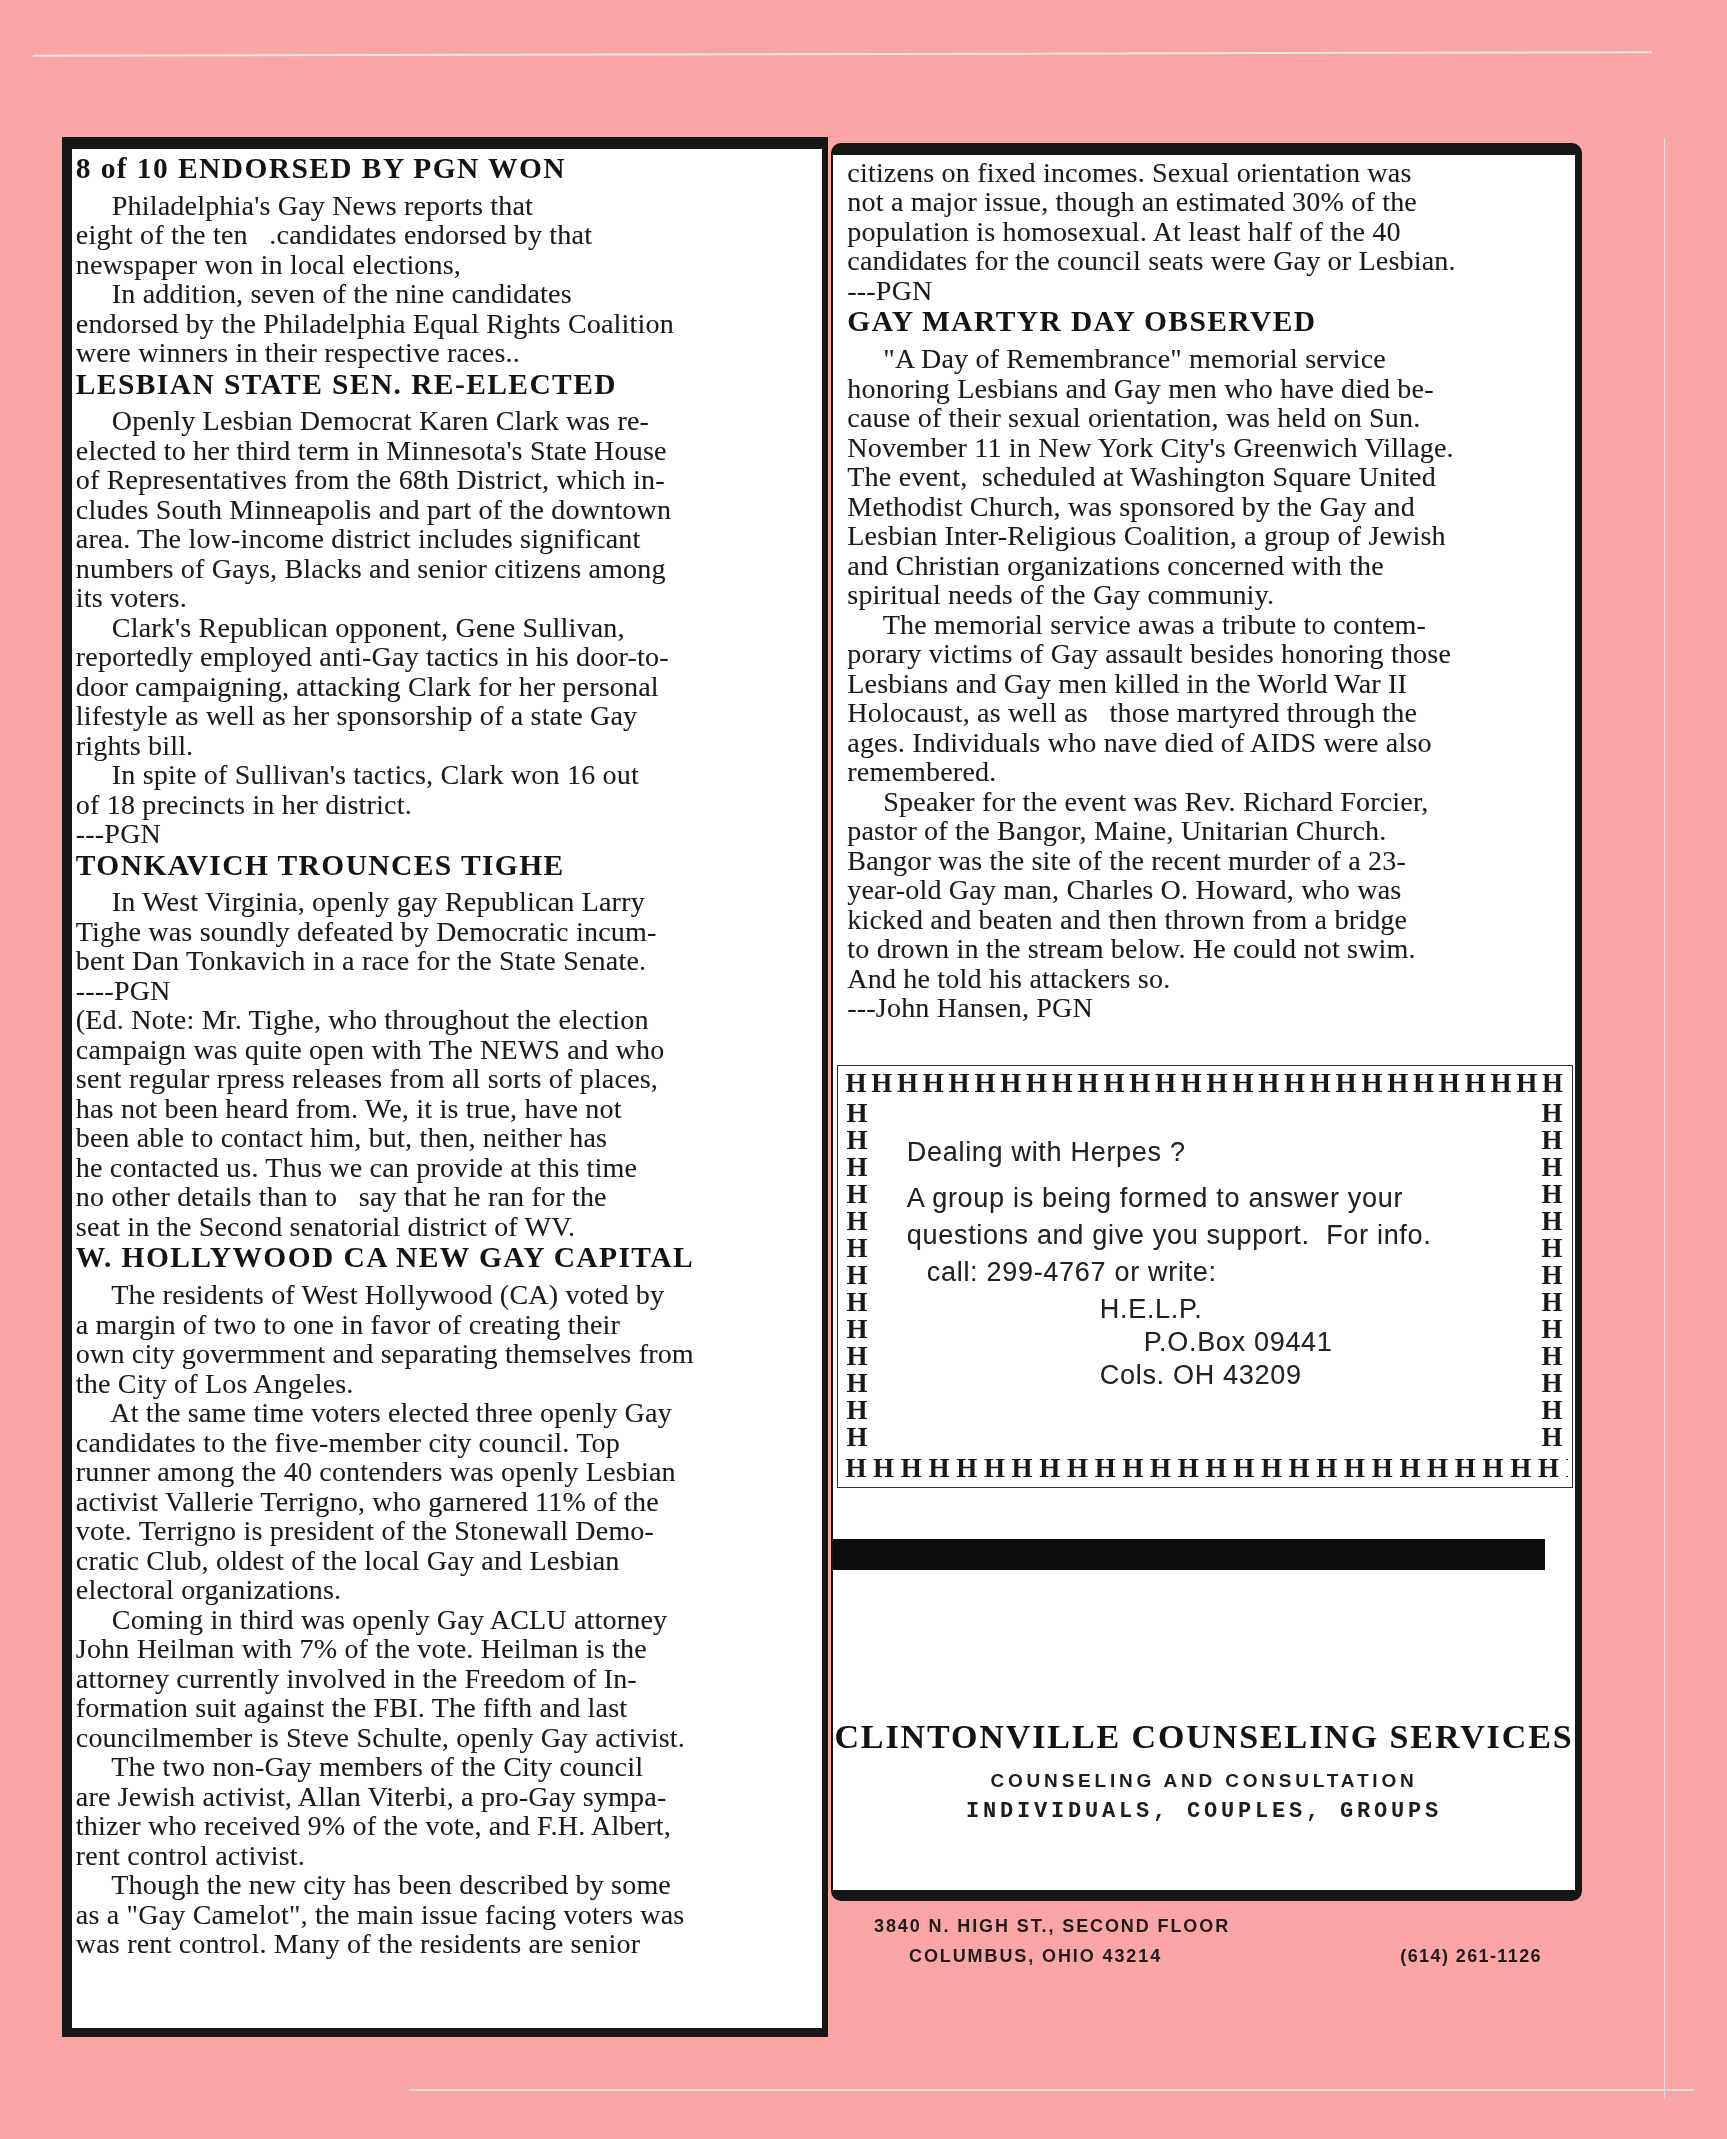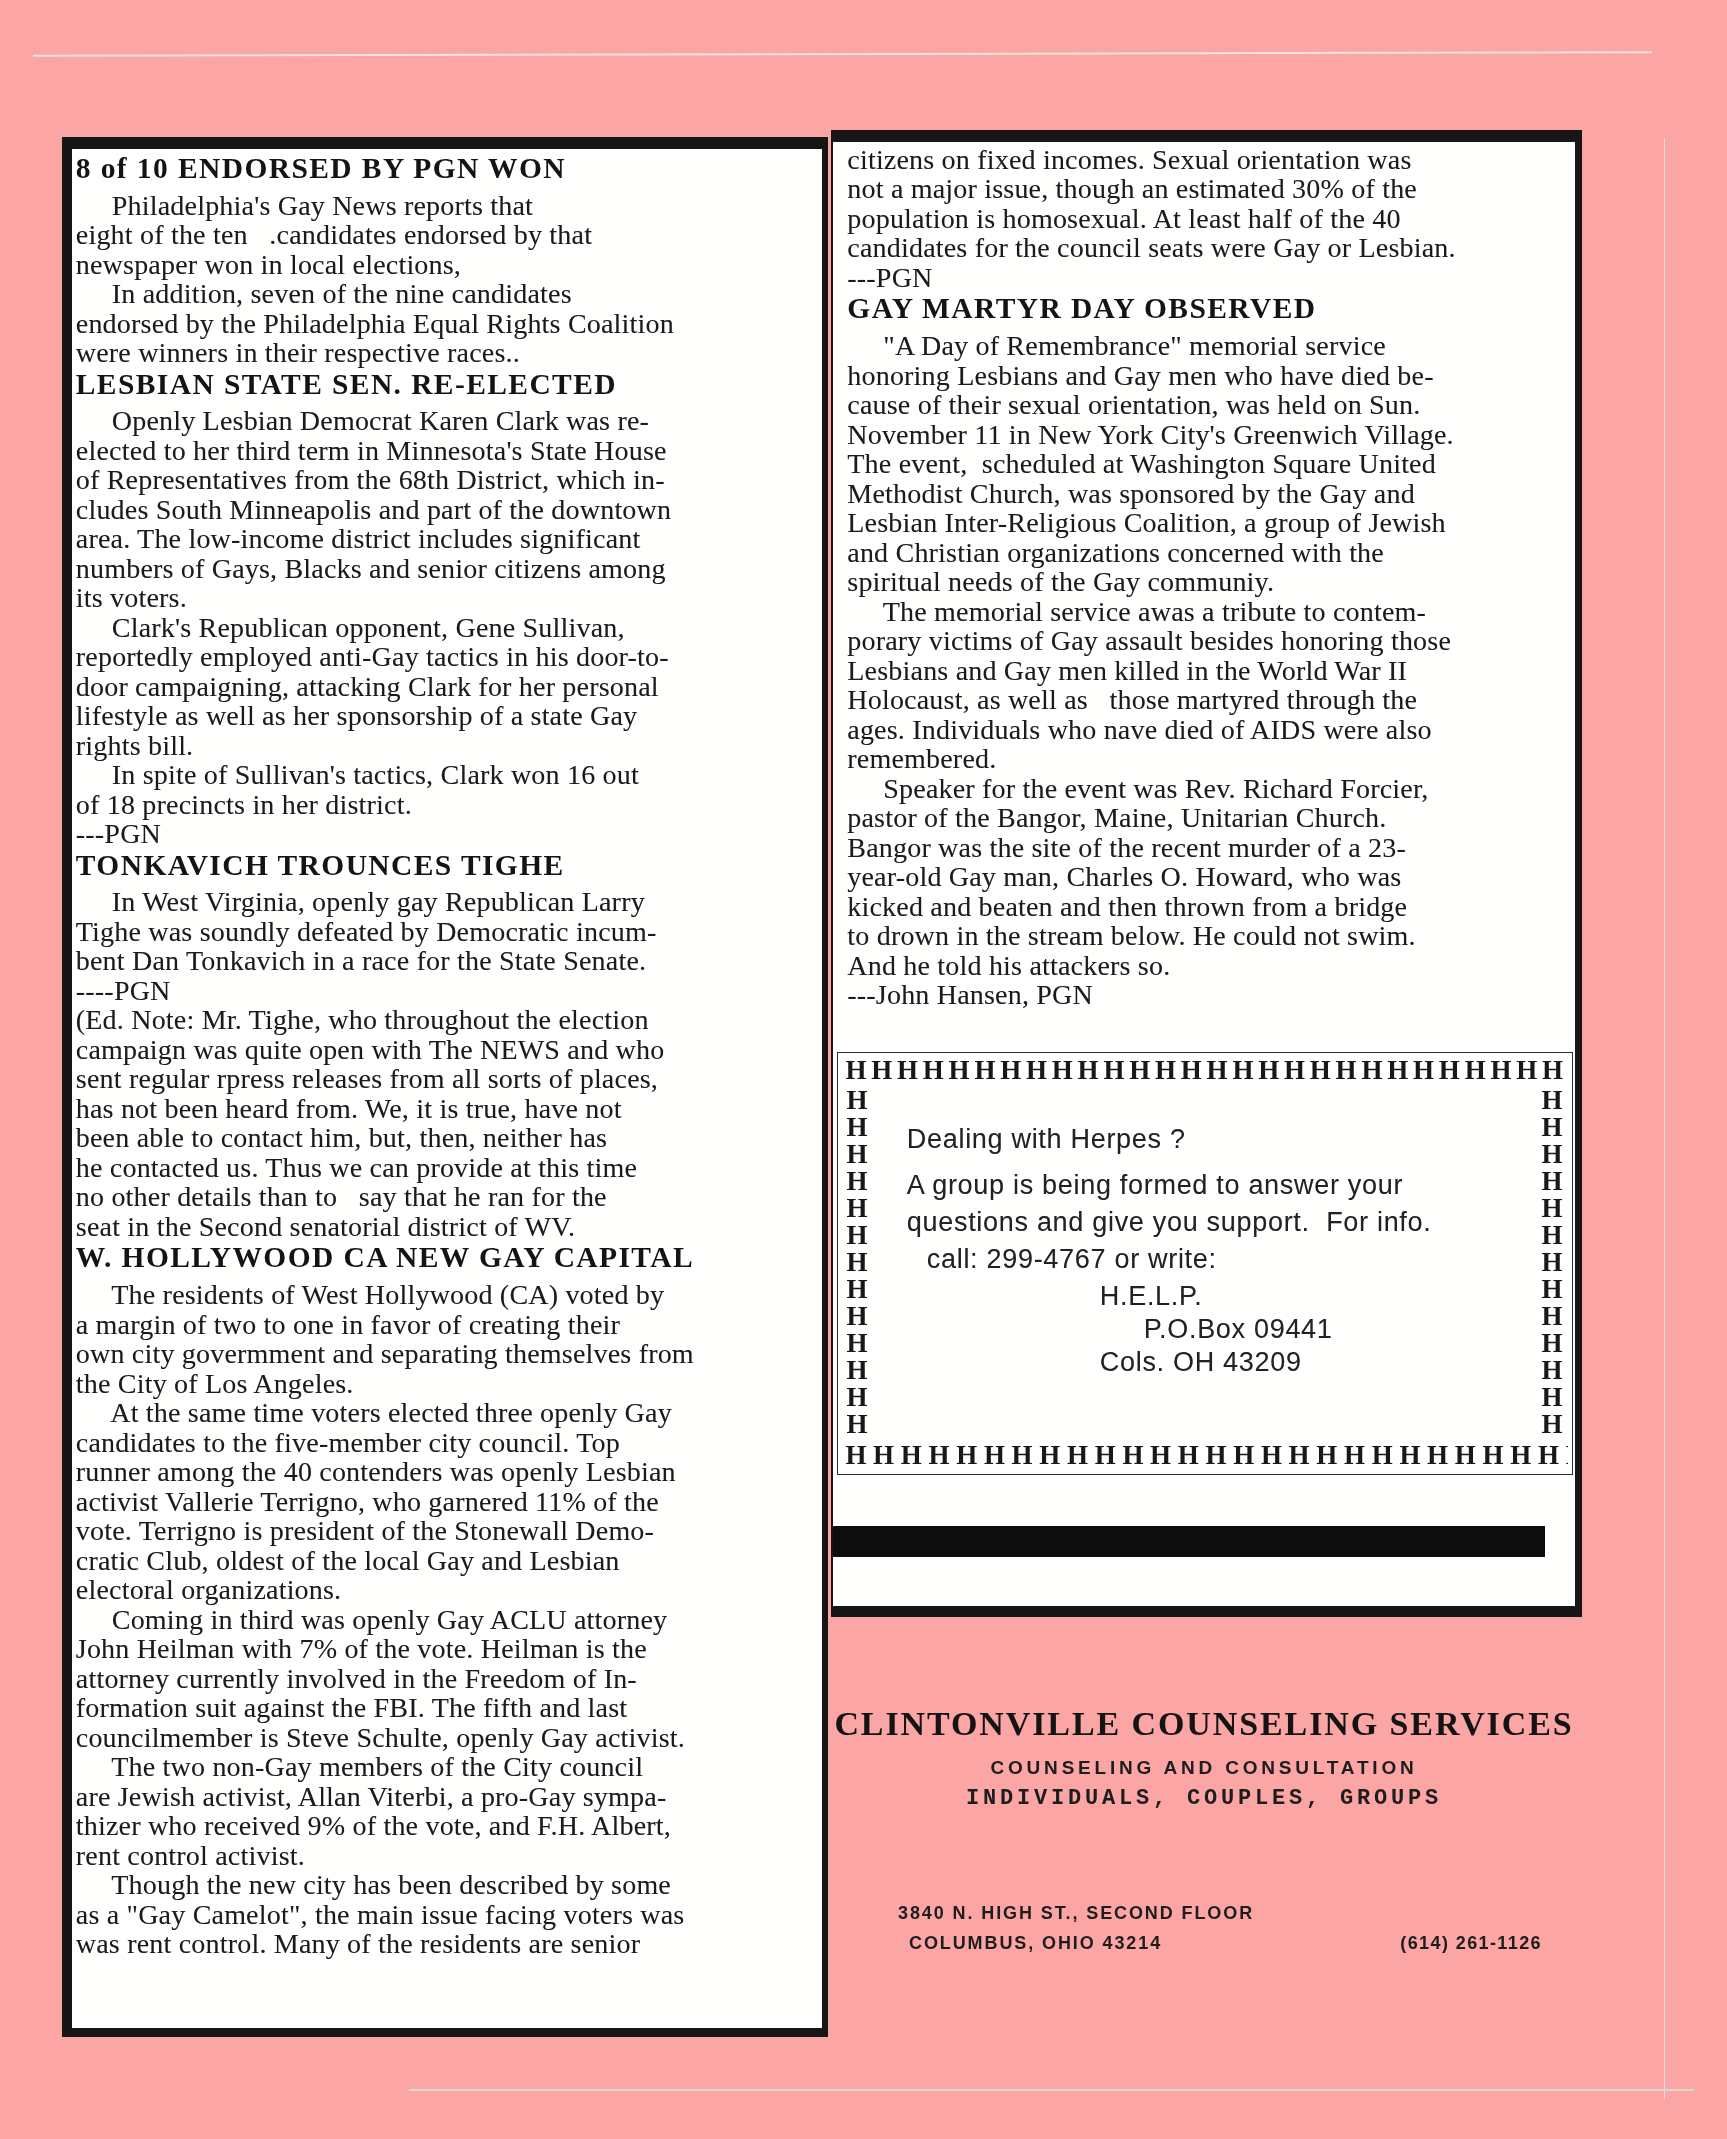--- a/index.html
+++ b/index.html
@@ -10,22 +10,22 @@
   }
   
   .crease-top { position:absolute; left:33px; top:53px; width:1619px; height:1.9px;
     background:#e4e4e1; transform:rotate(-0.12deg); }
   .paper-edge-right { position:absolute; left:1664px; top:138px; width:1.4px; height:1961px; background:#e0e0de; }
   .paper-edge-bottom { position:absolute; left:409px; top:2089px; width:1285px; height:2.4px; background:#d8d8d5; }
 
   .col-box { position:absolute; background:#fffffe; border-style:solid; border-color:#161616; }
   #left-box  { left:62px;  top:137px; width:766px; height:1900px; border-width:12.4px 6.7px 9.5px 10.5px;
                padding:2.9px 21px 0 3.8px; box-sizing:border-box; }
-  #right-box { left:831px; top:130px; width:751px; height:1487px; border-width:12.4px 7.6px 11.4px 2.9px;
-               padding:2.9px 9.5px 0 14.3px; box-sizing:border-box; }
+  #right-box { left:831px; top:143px; width:751px; height:1758px; border-width:12.4px 7.6px 11.4px 2.9px;
+               padding:2.9px 9.5px 0 14.3px; box-sizing:border-box;border-radius:10px; }
 
   .headline {
     font-size:29.5px; line-height:31px; font-weight:bold; letter-spacing:1.4px;
     margin:11.4px 0 6.7px 0; color:#141414; white-space:nowrap;
   }
   article > .headline:first-child, .first-headline { margin-top:1px; }
   .article-body {
     font-size:28px; line-height:29.5px; white-space:pre; letter-spacing:0.2px;
     text-shadow:0.2px 0.3px 0.3px rgba(25,25,25,0.28);
   }
@@ -60,21 +60,21 @@
     font-size:34px; font-weight:bold; letter-spacing:1.9px; color:#141414;
     font-family:"Liberation Serif", serif; white-space:nowrap; }
   .clint-sub1 { position:absolute; left:0; top:1615px; width:100%; text-align:center;
     font-family:"Liberation Sans", sans-serif; font-size:19px; font-weight:bold;
     letter-spacing:3.8px; color:#1d1d1d; white-space:nowrap; }
   .clint-sub2 { position:absolute; left:0; top:1644px; width:100%; text-align:center;
     font-family:Liberation Mono, monospace; font-size:22px; font-weight:bold;
     letter-spacing:3.8px; color:#1d1d1d; white-space:nowrap; }
   .clint-addr1 { position:absolute; left:41px; top:1761px;
     font-family:"Liberation Sans", sans-serif; font-size:18px; font-weight:bold;
-    letter-spacing:1.9px; color:#1d1d1d; white-space:nowrap;margin-left:24px; }
+    letter-spacing:1.9px; color:#1d1d1d; white-space:nowrap; }
   .clint-addr2 { position:absolute; left:76px; top:1791px;
     font-family:"Liberation Sans", sans-serif; font-size:18px; font-weight:bold;
     letter-spacing:1.9px; color:#1d1d1d; white-space:nowrap; }
   .clint-phone { position:absolute; right:33px; top:1791px;
     font-family:"Liberation Sans", sans-serif; font-size:18px; font-weight:bold;
     letter-spacing:1.4px; color:#1d1d1d; white-space:nowrap; }
 </style>
 </head>
 <body>
 

